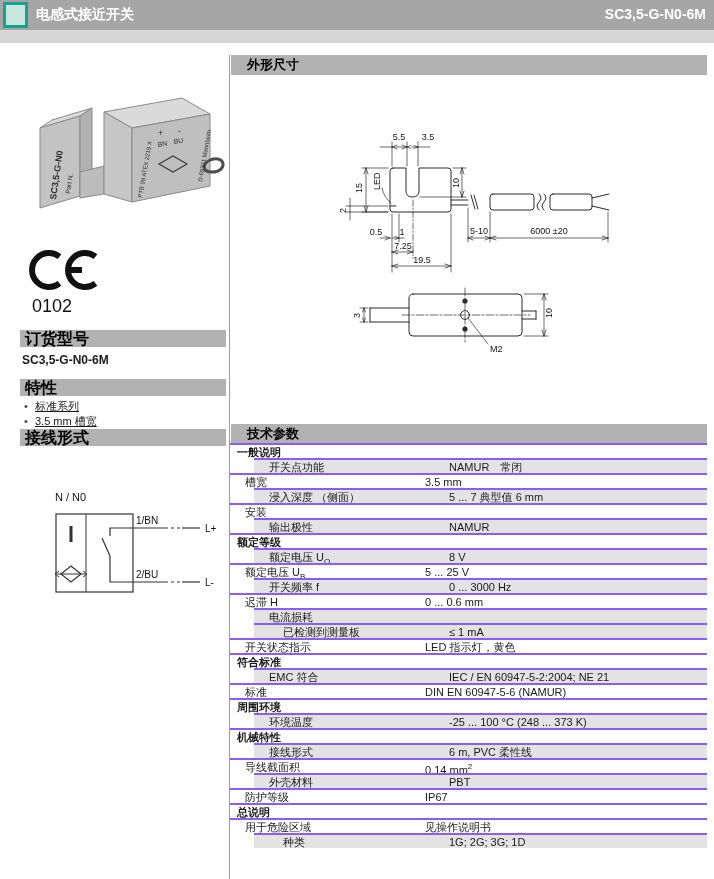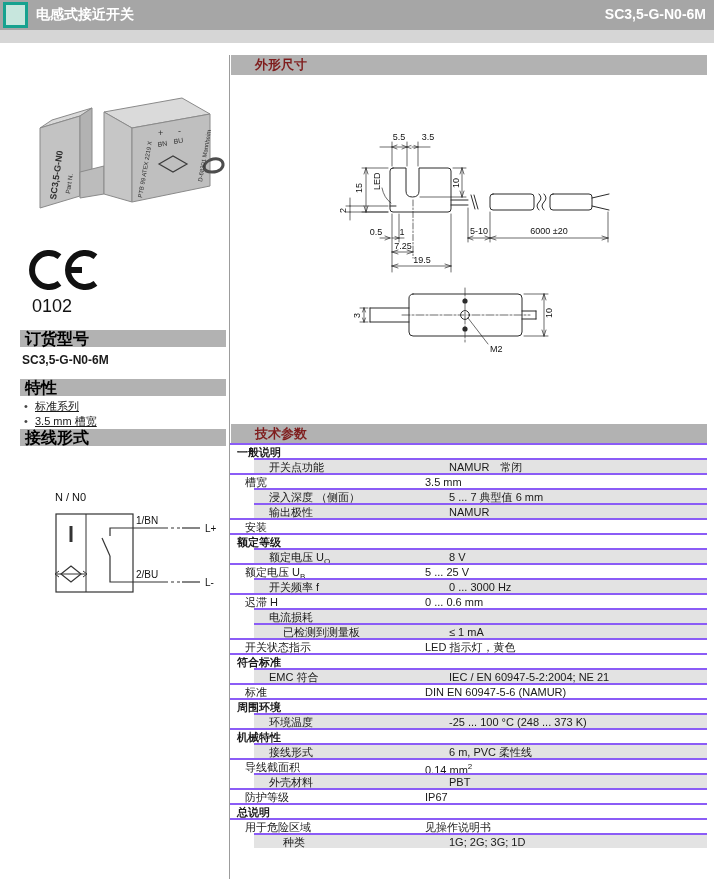--- a/index.html
+++ b/index.html
@@ -10,21 +10,21 @@
   .top-substrip{position:absolute;left:0;top:30px;width:714px;height:13px;background:#d6d6d6;}
   .brand-square{position:absolute;left:3px;top:2px;width:19px;height:20px;background:#c7e6dd;border:3px solid #16a28f;}
   .top-title{position:absolute;left:36px;top:6px;font-size:14px;font-weight:bold;color:#fff;}
   .top-model{position:absolute;right:8px;top:6px;font-size:14px;font-weight:bold;color:#fff;}
   
   .v-divider{position:absolute;left:229px;top:55px;width:1px;height:824px;background:#9c9c9c;}
   
   .bar-left{position:absolute;left:20px;width:206px;height:17px;background:#b2b2b2;
             font-size:16px;font-weight:bold;color:#000;line-height:17px;padding-left:5px;box-sizing:border-box;}
   .bar-right{position:absolute;left:231px;width:476px;height:20px;background:#b2b2b2;
-             font-size:13px;font-weight:bold;color:#7f1d1d;line-height:20px;padding-left:24px;box-sizing:border-box;}
+             font-size:13px;font-weight:bold;color:#000000;line-height:20px;padding-left:16px;box-sizing:border-box;}
   
   .order-model{position:absolute;left:22px;top:353px;font-size:12px;font-weight:bold;}
   .features{position:absolute;left:24px;top:399px;font-size:11px;line-height:15px;text-decoration:underline;}
   .features .fi .b{display:inline-block;width:11px;color:#444;}
   .photo-wrap{position:absolute;left:26px;top:68px;width:202px;height:172px;}
   .ce-wrap{position:absolute;left:26px;top:248px;width:84px;height:72px;}
   .nepsi-wrap{position:absolute;left:104px;top:244px;width:82px;height:68px;}
   .wiring-wrap{position:absolute;left:28px;top:488px;width:200px;height:118px;}
   
   .dims-wrap{position:absolute;left:252px;top:128px;width:460px;height:240px;}
@@ -231,22 +231,22 @@
       </g>
     </svg>
   </div>
 
   <div class="bar-right" style="top:424px">技术参数</div>
   <div id="tech-rows">
       <div class="tgroup">一般说明</div>
       <div class="trow stripe"><span>开关点功能</span><span class="tval">NAMUR　常闭</span></div>
       <div class="trow"><span>槽宽</span><span class="tval">3.5 mm</span></div>
       <div class="trow stripe"><span>浸入深度 （侧面）</span><span class="tval">5 ... 7 典型值 6 mm</span></div>
+      <div class="trow"><span>安装</span><span class="tval"></span></div>
       <div class="trow stripe"><span>输出极性</span><span class="tval">NAMUR</span></div>
-      <div class="trow"><span>安装</span><span class="tval"></span></div>
       <div class="tgroup">额定等级</div>
       <div class="trow stripe"><span>额定电压 U<sub>O</sub></span><span class="tval">8 V</span></div>
       <div class="trow"><span>额定电压 U<sub>B</sub></span><span class="tval">5 ... 25 V</span></div>
       <div class="trow stripe"><span>开关频率 f</span><span class="tval">0 ... 3000 Hz</span></div>
       <div class="trow"><span>迟滞 H</span><span class="tval">0 ... 0.6 mm</span></div>
       <div class="trow stripe"><span>电流损耗</span><span class="tval"></span></div>
       <div class="trow stripe ind2"><span>已检测到测量板</span><span class="tval">≤ 1 mA</span></div>
       <div class="trow"><span>开关状态指示</span><span class="tval">LED 指示灯，黄色</span></div>
       <div class="tgroup">符合标准</div>
       <div class="trow stripe"><span>EMC 符合</span><span class="tval">IEC / EN 60947-5-2:2004; NE 21</span></div>

